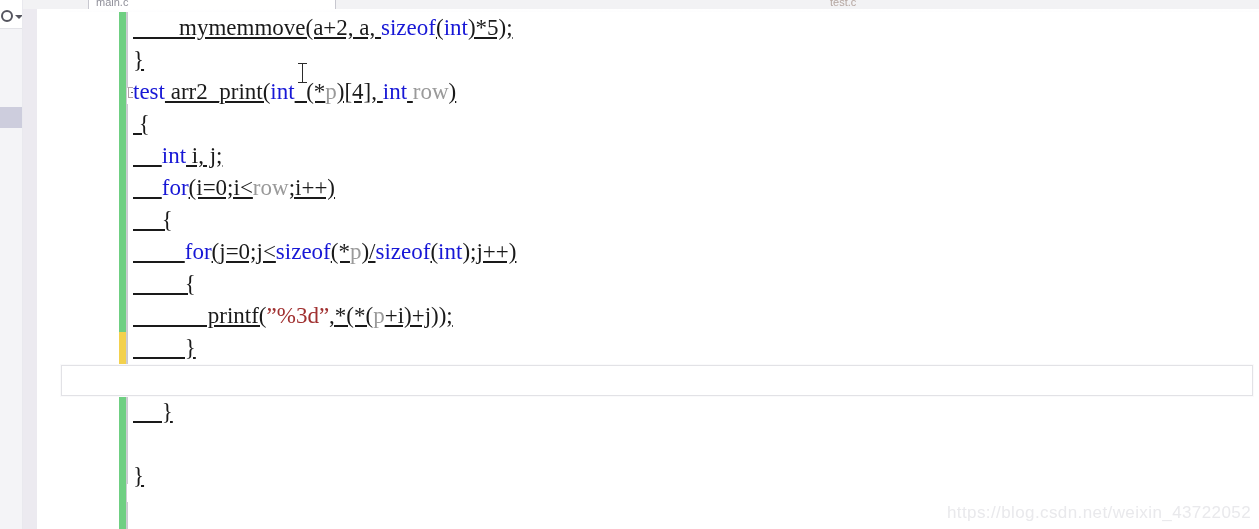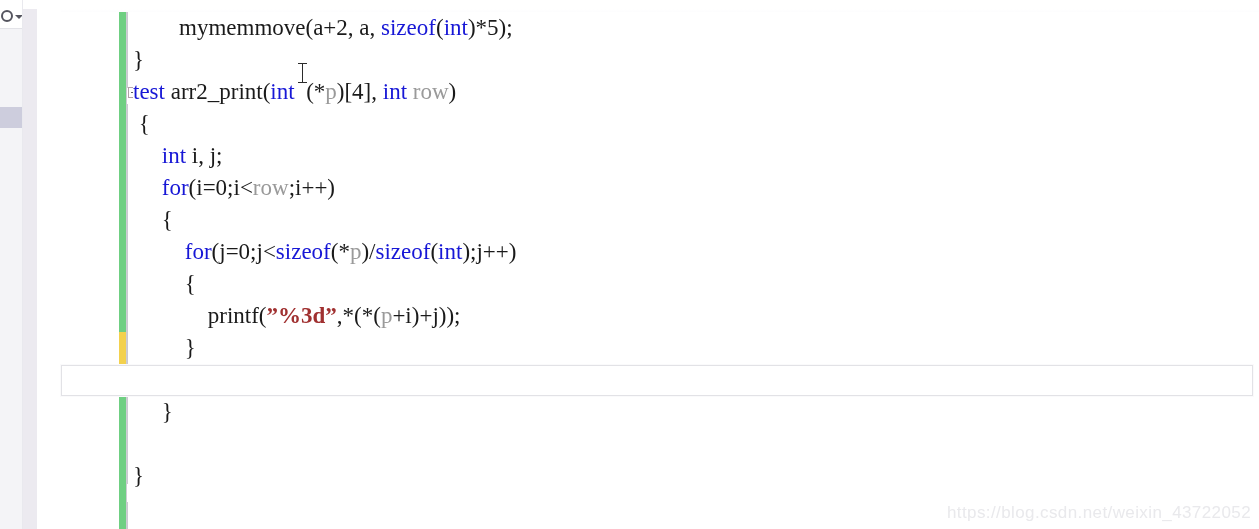--- a/index.html
+++ b/index.html
@@ -188,22 +188,22 @@
     left: 0; top: 0;
     height: 32px;
     line-height: 32px;
     font-size: 23px;
     color: #222222;
     white-space: pre;
     font-family: "Liberation Serif", "DejaVu Serif", serif;
   }
   .kw   { color: #1717d6; }
   .id   { color: #9a9a9a; }
-  .str  { color: #a03030; font-weight: bold; }
-  .pl   { color: #1a1a1a; }
+  .str  { color: #a03030; }
+  .pl   { color: #1a1a1a; text-decoration: underline; }
 
   
   .curline {
     position: absolute;
     left: 61px;
     width: 1192px;
     height: 31px;
     background: #ffffff;
     border: 1px solid #e2e2e6;
     box-sizing: border-box;
@@ -262,20 +262,25 @@
     letter-spacing: 0.4px;
     white-space: nowrap;
     user-select: none;
   }
 </style>
 </head>
 <body>
 
 <div id="app">
 
+  <div class="tabstrip">
+    <div class="tab-active"></div>
+    <div class="tab-label">main.c</div>
+    <div class="tab-other">test.c</div>
+  </div>
   <div class="tabstrip-shadow"></div>
 
   <div class="left-toolbar">
     <div class="tb-icon"></div>
     <div class="tb-caret"></div>
   </div>
 
   <div class="left-panel">
     <div class="left-panel-sel"></div>
   </div>

